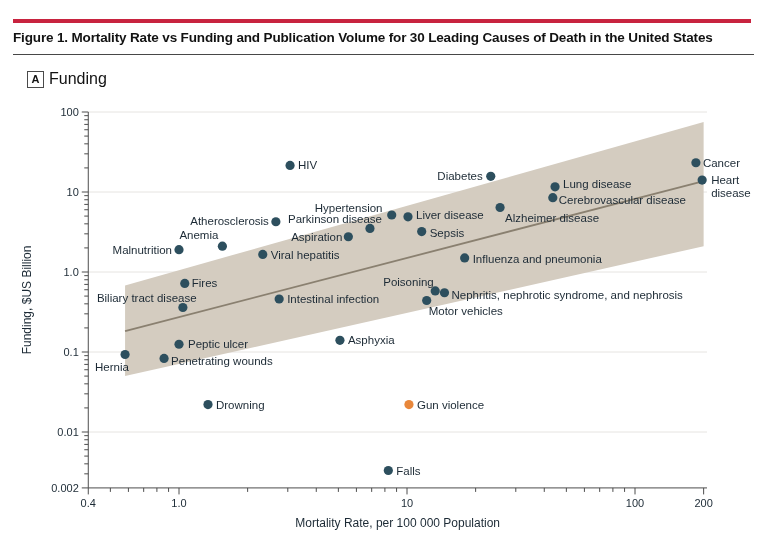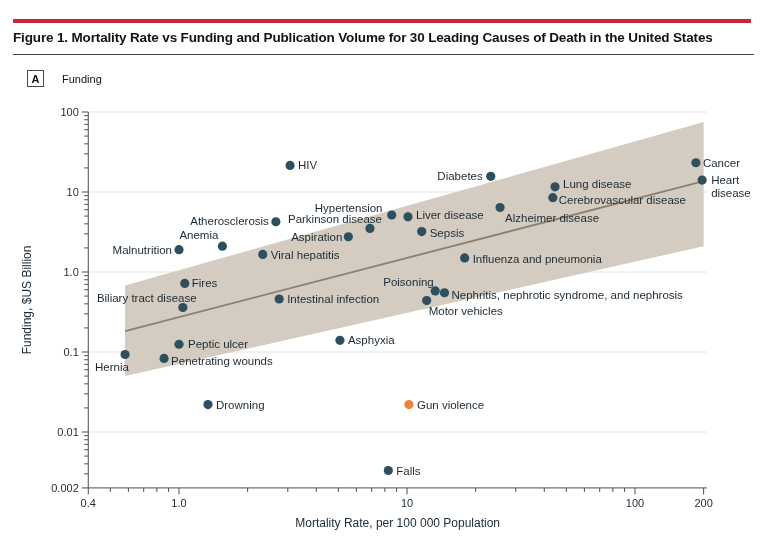--- a/index.html
+++ b/index.html
@@ -5,21 +5,21 @@
   html,body{margin:0;padding:0;background:#ffffff;}
   .page{position:relative;width:769px;height:542px;background:#fff;
         font-family:"Liberation Sans",sans-serif;overflow:hidden;}
   .accent-bar{position:absolute;left:13px;top:19px;width:738px;height:4px;background:#c8233f;}
   .fig-title{position:absolute;left:13px;top:30px;width:748px;font-size:13.5px;font-weight:bold;
              color:#121212;letter-spacing:-0.15px;}
   .title-rule{position:absolute;left:13px;top:54px;width:741px;height:1px;background:#474747;}
   .panel-row{position:absolute;left:27px;top:70px;display:flex;align-items:center;}
   .panel-letter{width:15px;height:15px;border:1px solid #4a4a4a;display:flex;align-items:center;
                 justify-content:center;font-size:11px;font-weight:bold;color:#121212;background:#fff;}
-  .panel-title{margin-left:18px;font-size:11px;color:#121212;}
+  .panel-title{margin-left:5px;font-size:16px;color:#121212;}
   .chart-svg{position:absolute;left:0;top:0;}
   svg text{font-family:"Liberation Sans",sans-serif;fill:#1c2a35;}
   .pt-label{font-size:11.5px;}
   .tick-label{font-size:11px;}
   .axis-title{font-size:12px;}
 </style>
 </head>
 <body>
 
 <div class="page">

